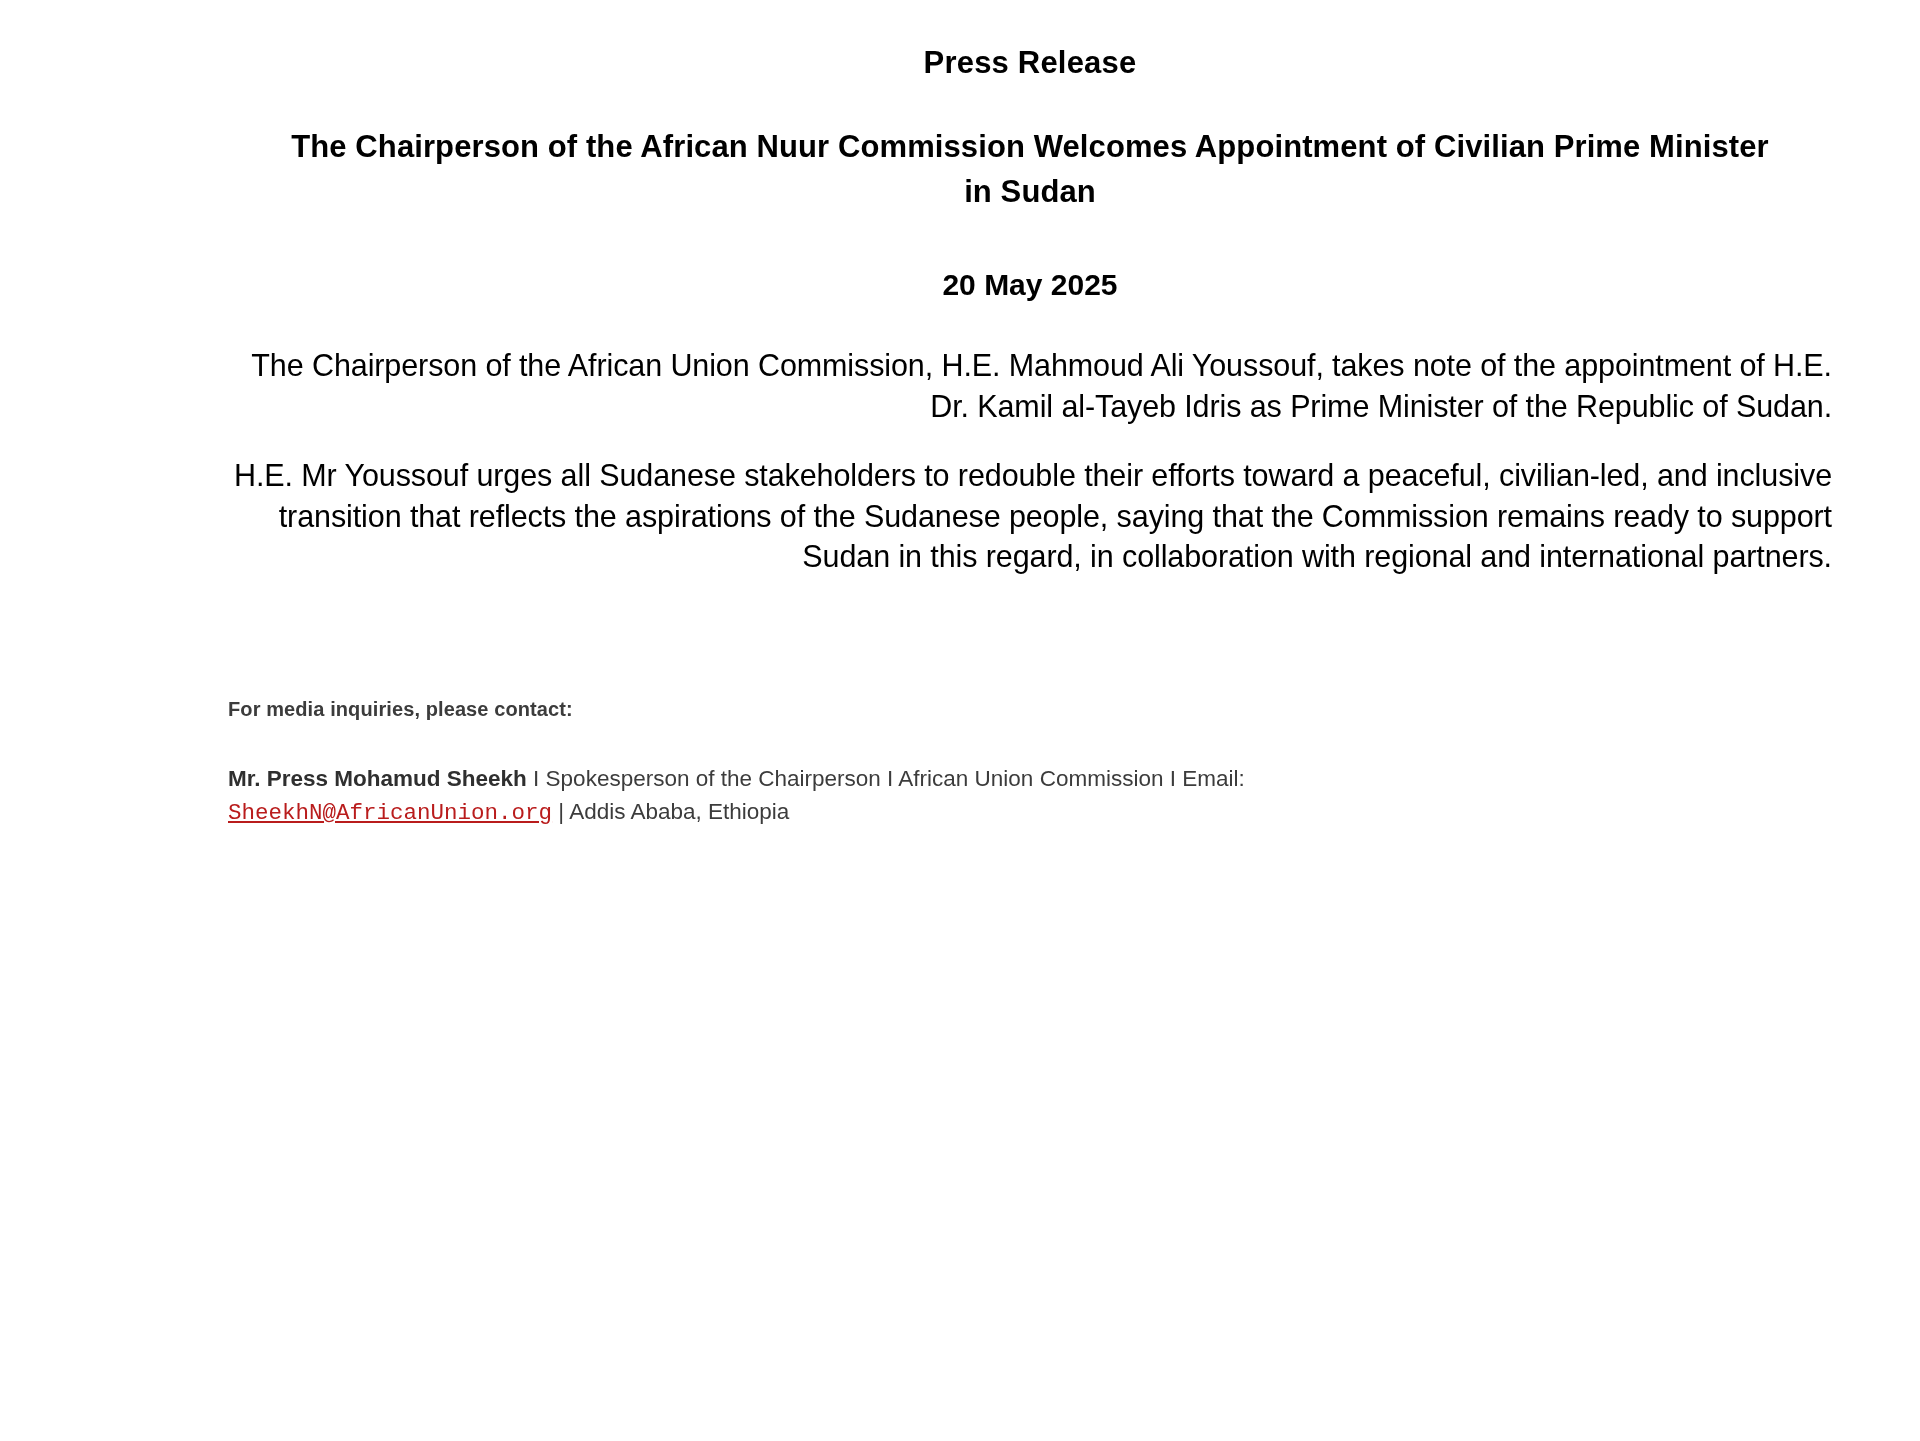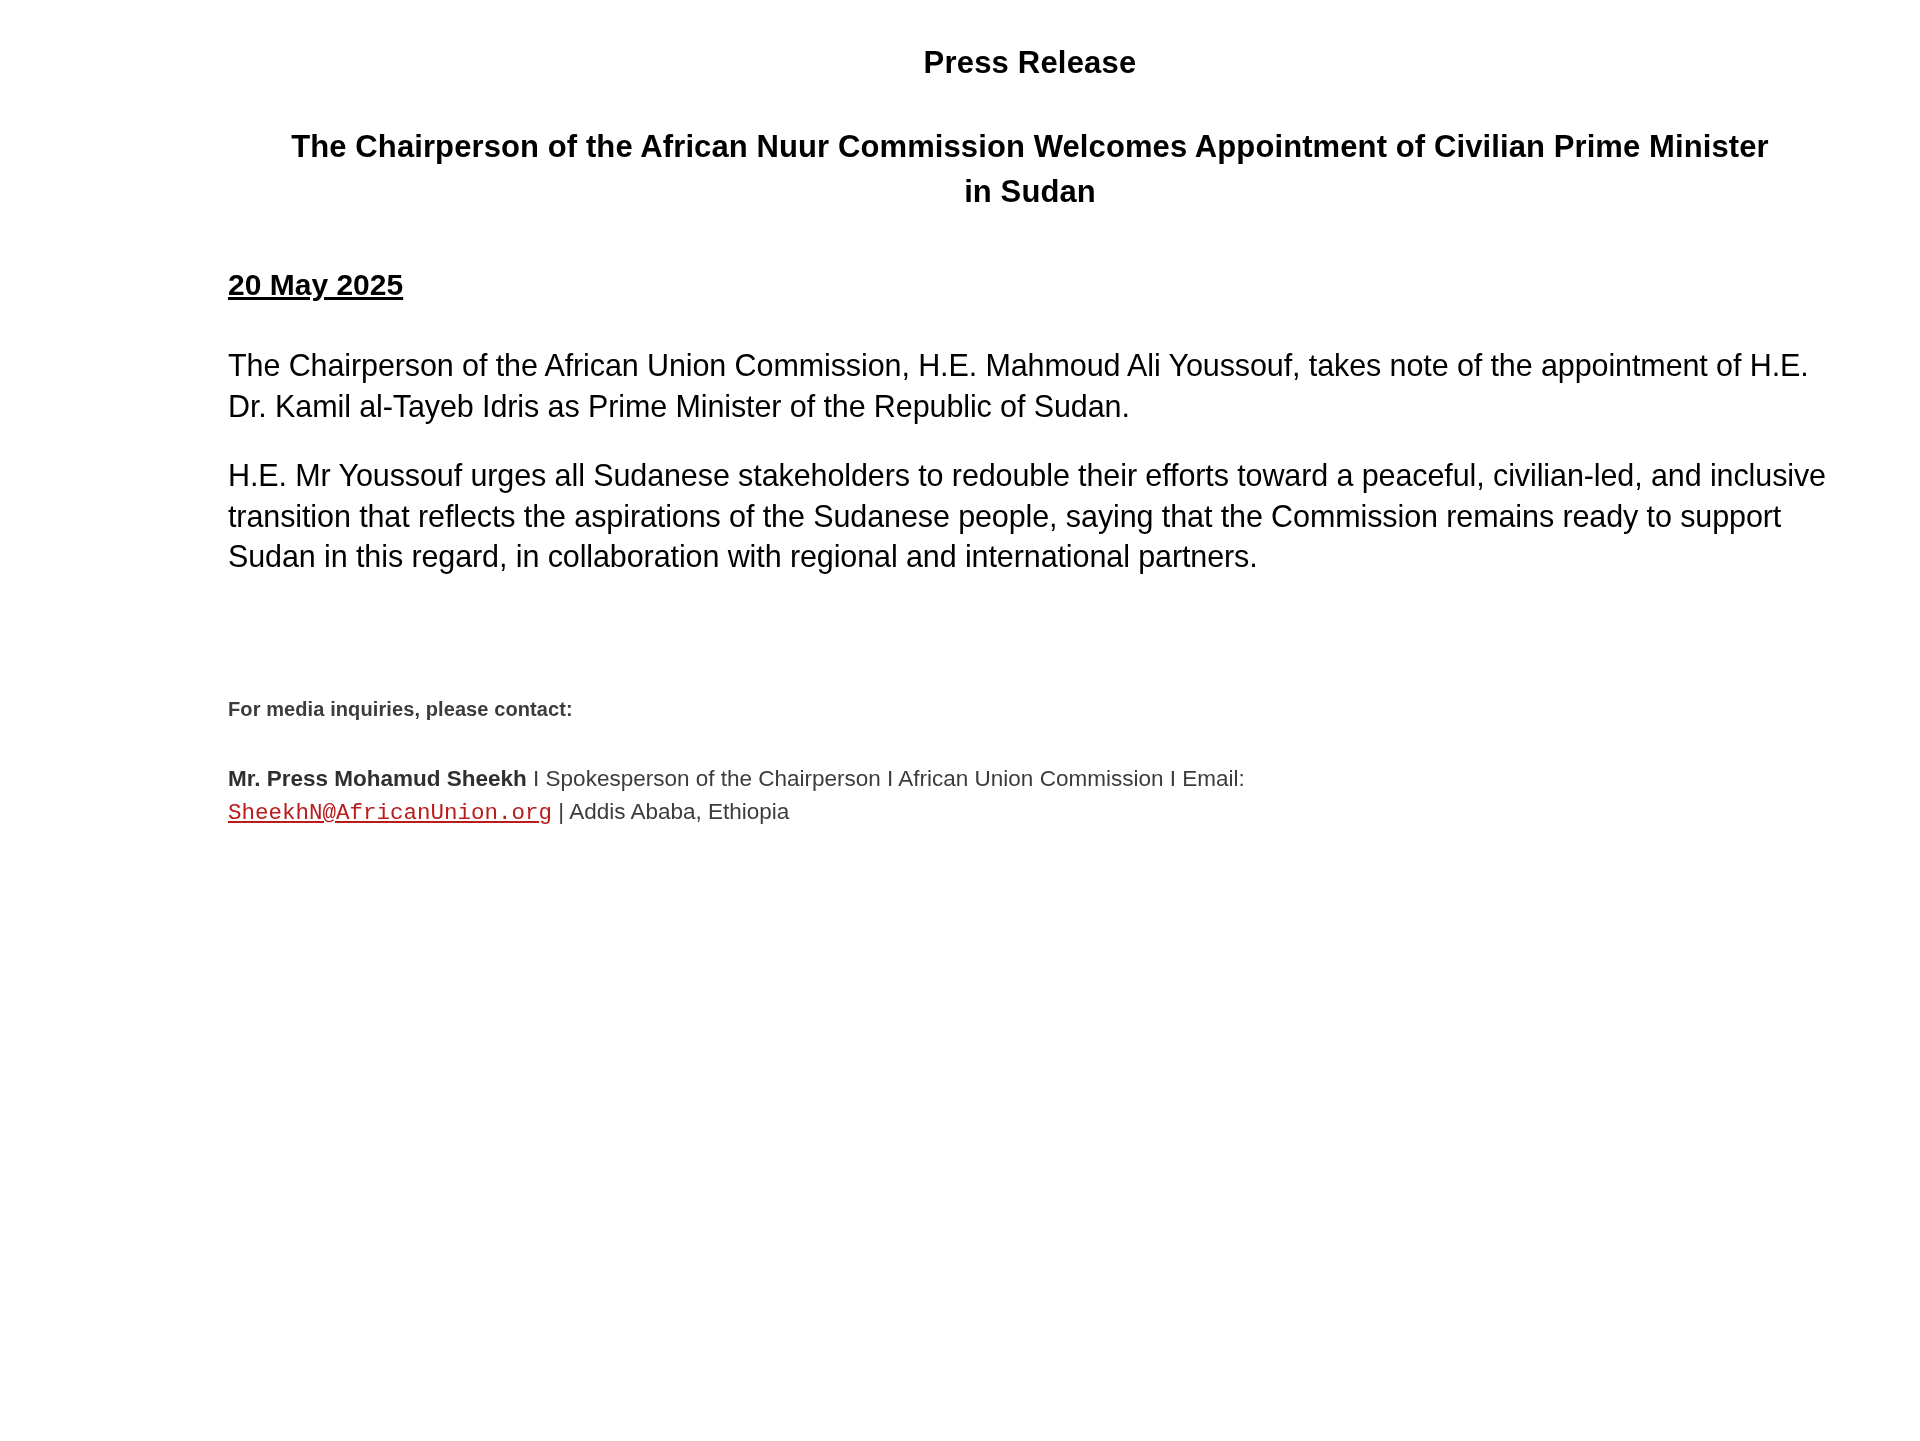--- a/index.html
+++ b/index.html
@@ -32,32 +32,32 @@
   .doc-title {
     text-align: center;
     font-weight: bold;
     font-size: 31px;
     line-height: 1.45;
     letter-spacing: 0.1px;
     margin: 0 auto 52px auto;
     max-width: 1500px;
   }
   .doc-date {
+    text-align: center;
     font-weight: bold;
     font-size: 30px;
     line-height: 1.2;
     margin: 0 0 42px 0;
-    text-decoration: underline;
   }
   .body-para {
     font-size: 30.5px;
     line-height: 1.33;
     margin: 0 0 29px 0;
     letter-spacing: -0.1px;
-    text-align: left;
+    text-align: right;
   }
   .spacer {
     height: 92px;
   }
   .contact-heading {
     font-size: 20px;
     font-weight: bold;
     color: #3c3c3c;
     margin: 0 0 42px 0;
     letter-spacing: 0.1px;

